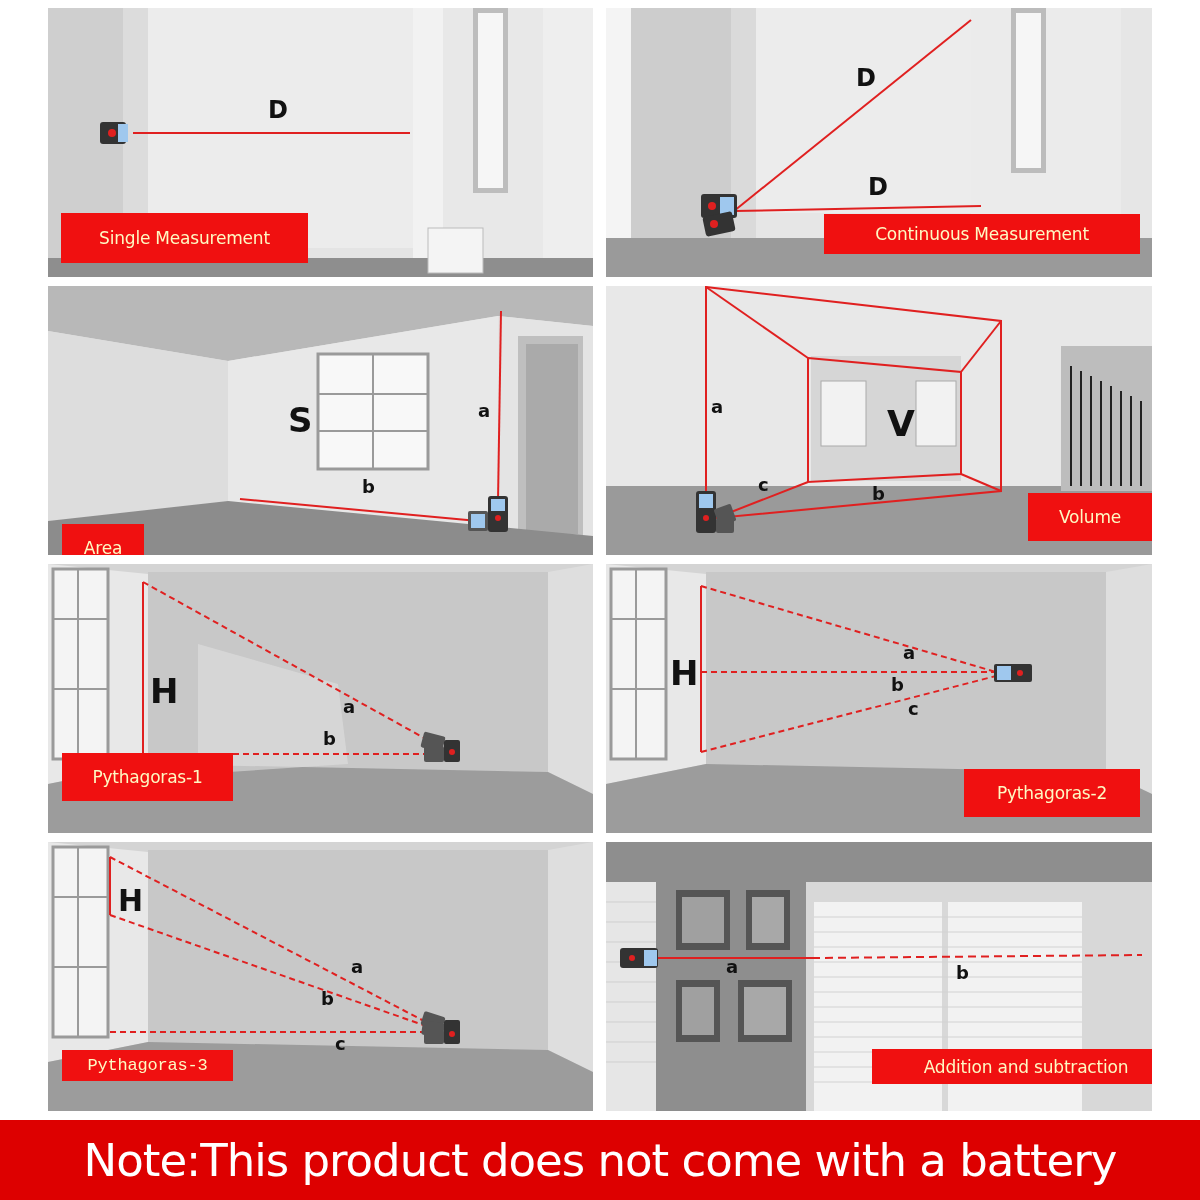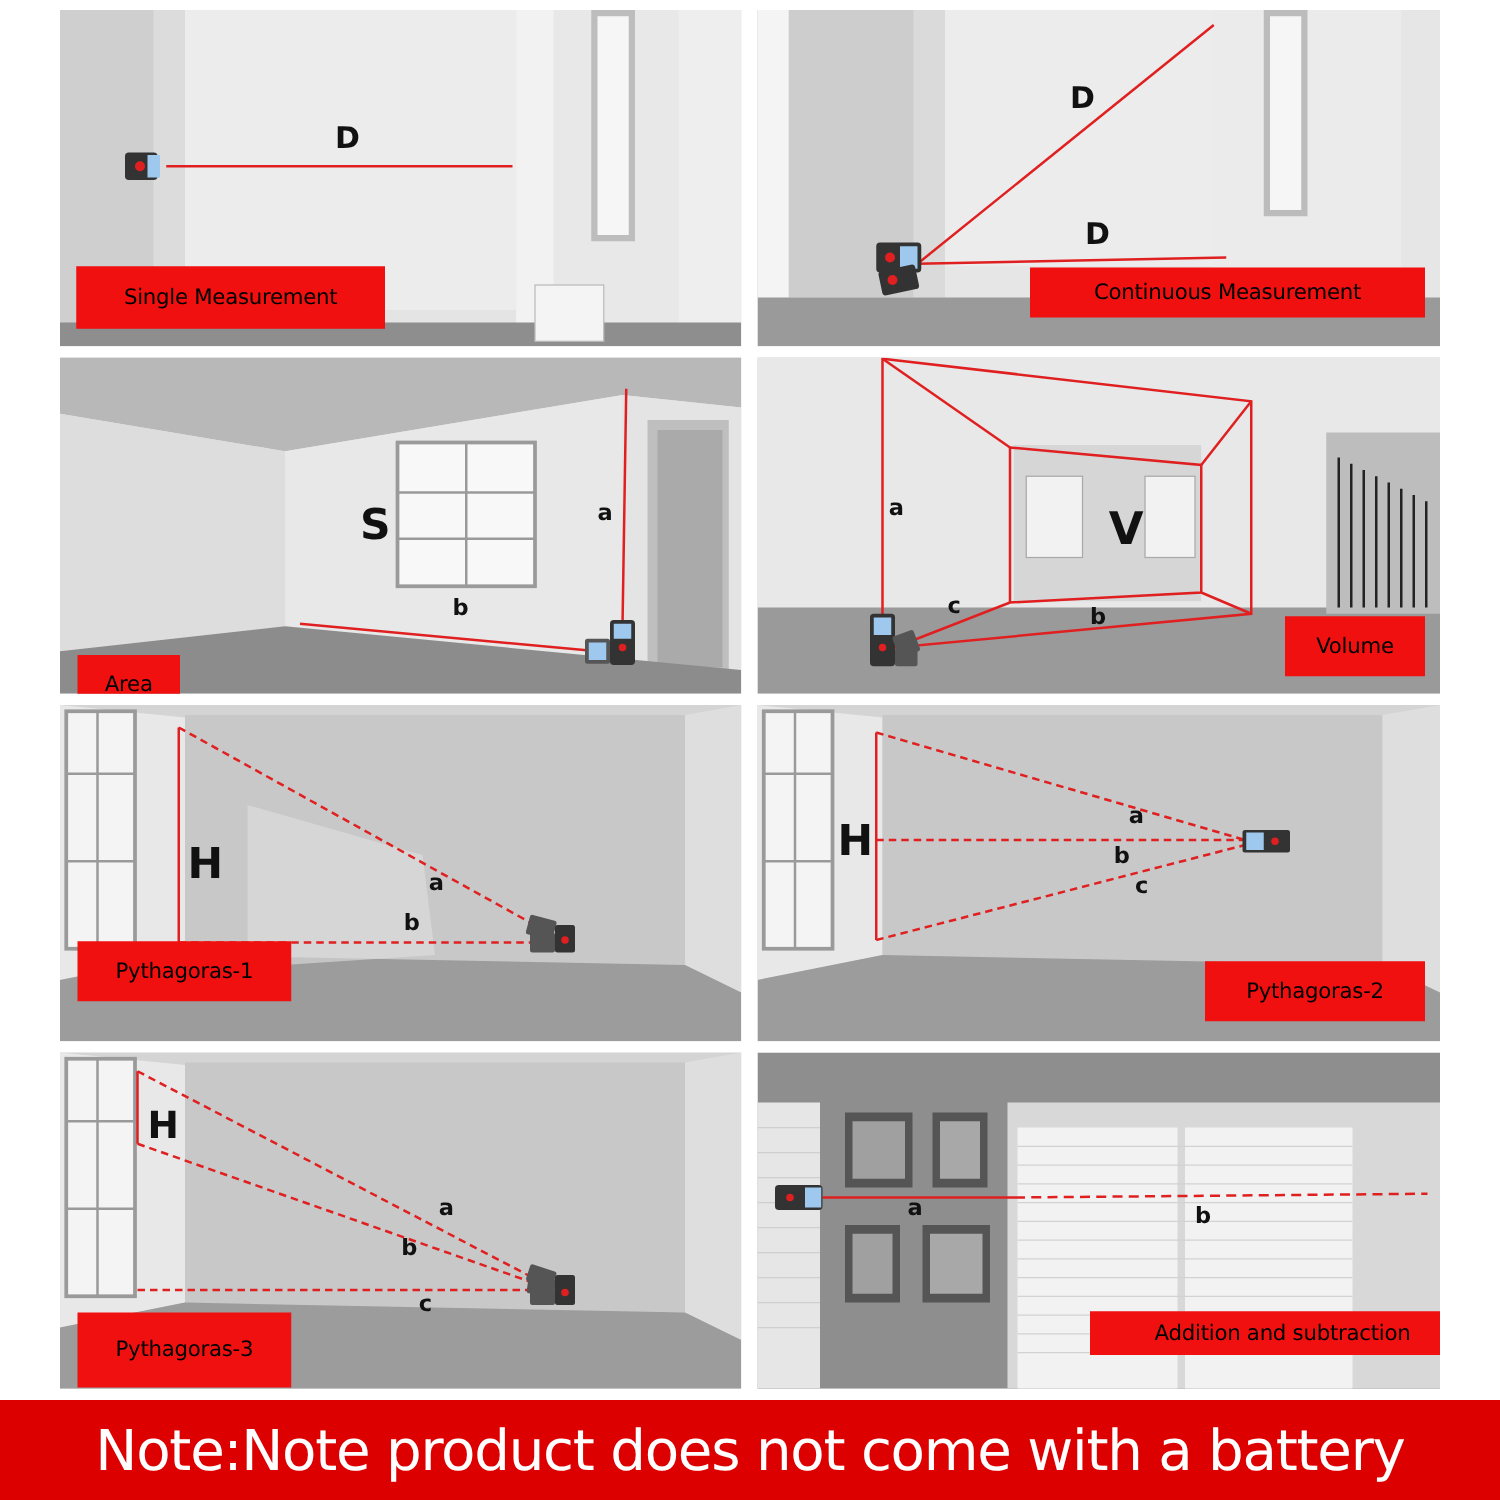--- a/index.html
+++ b/index.html
@@ -1,19 +1,19 @@
 <!DOCTYPE html>
 <html><head>
 <meta charset="utf-8">
 <style>
   html,body{margin:0;padding:0;background:#fff;}
   body{width:1200px;height:1200px;position:relative;overflow:hidden;font-family:"Liberation Sans","DejaVu Sans",sans-serif;}
   .panel{position:absolute;overflow:hidden;background:#d8d8d8;}
   .panel svg.scene{position:absolute;left:0;top:0;width:100%;height:100%;}
-  .tag{position:absolute;background:#f01010;color:#000000;font-family:"DejaVu Sans","Liberation Sans",sans-serif;font-size:17px;display:flex;align-items:center;justify-content:center;letter-spacing:-0.2px;}
+  .tag{position:absolute;background:#f01010;color:#fef9c3;font-family:"DejaVu Sans","Liberation Sans",sans-serif;font-size:17px;display:flex;align-items:center;justify-content:center;letter-spacing:-0.2px;}
   .lbl{position:absolute;color:#111;font-family:"DejaVu Sans",sans-serif;font-weight:bold;line-height:1;}
   .banner{position:absolute;left:0;top:1120px;width:1200px;height:80px;background:#dd0000;color:#fff;font-family:"DejaVu Sans","Liberation Sans",sans-serif;font-size:45px;display:flex;align-items:center;justify-content:center;letter-spacing:-1px;}
 </style>
 </head>
 <body>
 
 <div class="panel" style="left:48px;top:8px;width:545px;height:269px;">
   <svg class="scene" viewBox="0 0 545 269" preserveAspectRatio="none">
     <rect width="545" height="269" fill="#e4e4e4"></rect>
     <rect x="0" y="0" width="75" height="269" fill="#cfcfcf"></rect>
@@ -124,21 +124,21 @@
       <rect x="93" y="208" width="14" height="14" fill="#9fc8ee"></rect>
       <circle cx="100" cy="232" r="3" fill="#e02020"></circle>
       <rect x="110" y="220" width="18" height="18" rx="2" fill="#555" transform="rotate(-20 119 229)"></rect>
       <rect x="110" y="232" width="18" height="15" rx="2" fill="#555"></rect>
     </g>
   </svg>
   <div class="lbl" style="left:281px;top:120px;font-size:36px;">V</div>
   <div class="lbl" style="left:105px;top:112px;font-size:18px;">a</div>
   <div class="lbl" style="left:266px;top:199px;font-size:18px;">b</div>
   <div class="lbl" style="left:152px;top:190px;font-size:18px;">c</div>
-  <div class="tag" style="left:422px;top:207px;width:112px;height:48px;">Volume</div>
+  <div class="tag" style="left:422px;top:207px;width:124px;height:48px;">Volume</div>
 </div>
 
 <div class="panel" style="left:48px;top:564px;width:545px;height:269px;">
   <svg class="scene" viewBox="0 0 545 269" preserveAspectRatio="none">
     <rect width="545" height="269" fill="#d4d4d4"></rect>
     <polygon points="0,0 100,10 100,200 0,220" fill="#e8e8e8"></polygon>
     <rect x="5" y="5" width="55" height="190" fill="#f4f4f4" stroke="#9a9a9a" stroke-width="3"></rect>
     <line x1="5" y1="55" x2="60" y2="55" stroke="#9a9a9a" stroke-width="2"></line>
     <line x1="5" y1="125" x2="60" y2="125" stroke="#9a9a9a" stroke-width="2"></line>
     <line x1="30" y1="5" x2="30" y2="195" stroke="#9a9a9a" stroke-width="2"></line>
@@ -210,21 +210,21 @@
       <rect x="374" y="180" width="22" height="14" rx="2" fill="#555" transform="rotate(8 385 187)"></rect>
       <rect x="376" y="188" width="20" height="14" rx="2" fill="#555"></rect>
       <rect x="396" y="178" width="16" height="24" rx="2" fill="#333"></rect>
       <circle cx="404" cy="192" r="3" fill="#e02020"></circle>
     </g>
   </svg>
   <div class="lbl" style="left:70px;top:44px;font-size:30px;">H</div>
   <div class="lbl" style="left:303px;top:116px;font-size:18px;">a</div>
   <div class="lbl" style="left:273px;top:148px;font-size:18px;">b</div>
   <div class="lbl" style="left:287px;top:193px;font-size:18px;">c</div>
-  <div class="tag" style="left:14px;top:208px;width:171px;height:60px;">Pythagoras-3</div>
+  <div class="tag" style="left:14px;top:208px;width:171px;height:31px;font-family:Liberation Mono, monospace;">Pythagoras-3</div>
 </div>
 
 <div class="panel" style="left:606px;top:842px;width:546px;height:269px;">
   <svg class="scene" viewBox="0 0 546 269" preserveAspectRatio="none">
     <rect width="546" height="269" fill="#8e8e8e"></rect>
     <rect x="0" y="40" width="50" height="229" fill="#e6e6e6"></rect>
     <g stroke="#cfcfcf" stroke-width="1">
       <line x1="0" y1="60" x2="50" y2="60"></line>
         <line x1="0" y1="80" x2="50" y2="80"></line>
         <line x1="0" y1="100" x2="50" y2="100"></line>
@@ -268,13 +268,13 @@
       <rect x="14" y="106" width="38" height="20" rx="3" fill="#333"></rect>
       <circle cx="26" cy="116" r="3" fill="#e02020"></circle>
       <rect x="38" y="108" width="13" height="16" fill="#9fc8ee"></rect>
     </g>
   </svg>
   <div class="lbl" style="left:120px;top:116px;font-size:18px;">a</div>
   <div class="lbl" style="left:350px;top:122px;font-size:18px;">b</div>
   <div class="tag" style="left:226px;top:207px;width:308px;height:35px;margin-left:40px;">Addition and subtraction</div>
 </div>
 
-<div class="banner">Note:Note product does not come with a battery</div>
+<div class="banner">Note:This product does not come with a battery</div>
 
 </body></html>

